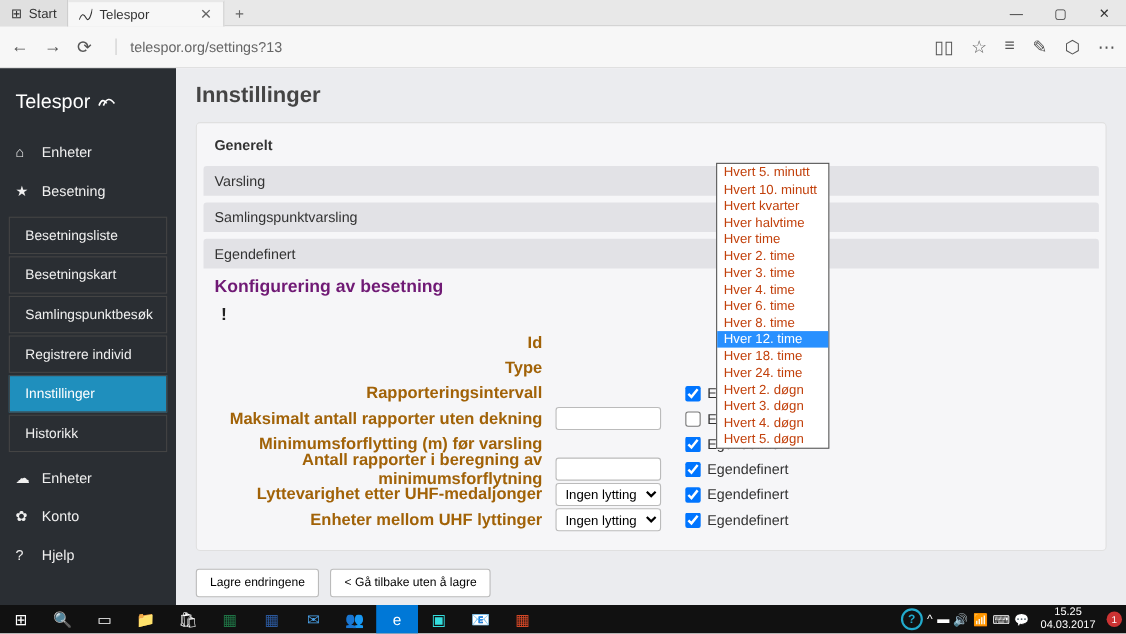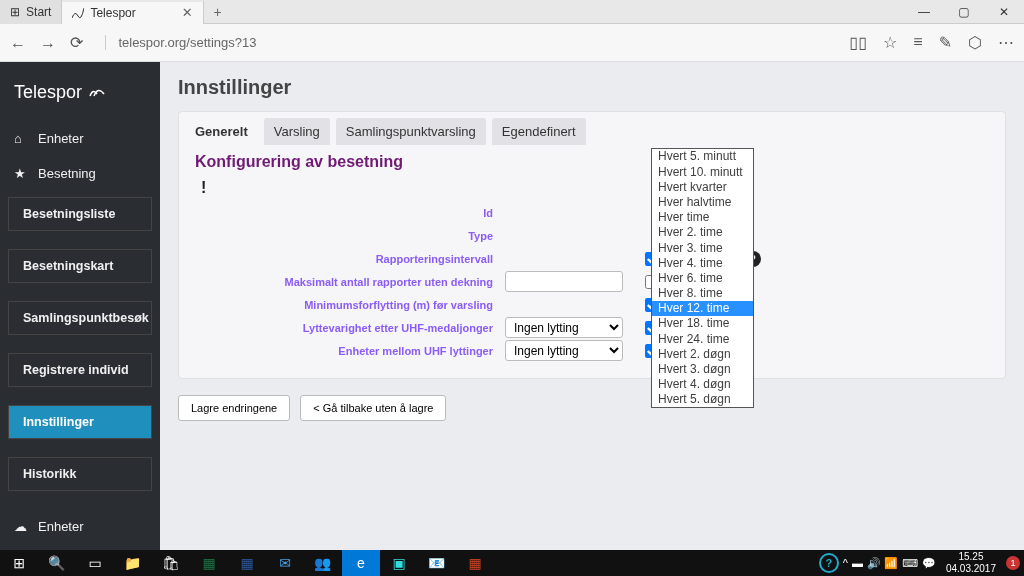--- a/index.html
+++ b/index.html
@@ -25,58 +25,58 @@
 
 .main { display: flex; height: 488px; }
 
 
 .sidebar { width: 160px; background: #2a2e33; color: #f0f0f0; flex-shrink: 0; padding-top: 10px; }
 .brand { padding: 10px 14px 18px; font-size: 18px; font-weight: normal; display: flex; align-items: center; gap: 6px; color: #fff; }
 .nav-item { padding: 10px 14px; font-size: 13px; display: flex; align-items: center; gap: 10px; cursor: pointer; }
 .nav-item .icon { width: 14px; display: inline-block; }
 .subnav { margin: 6px 8px; }
 .subnav-item { padding: 9px 14px; font-size: 12.5px; cursor: pointer; }
-.subnav-item.boxed { border: 1px solid #444; margin-bottom: 18px; font-weight: bold; }
+.subnav-item.boxed { border: 1px solid #444; margin-bottom: 2px; }
 .subnav-item.active { background: #1f8fbd; color: #fff; }
 
 
 .content { flex: 1; background: #ebecef; padding: 14px 18px; position: relative; }
 .page-title { font-size: 20px; font-weight: bold; color: #444; margin-bottom: 12px; }
 .panel { background: #f6f6f8; border: 1px solid #e0e0e0; border-radius: 4px; padding: 0; }
-.tabs-row { display: flex; gap: 6px; padding: 6px 6px 0; }
+.tabs-row { display: flex; gap: 6px; padding: 6px 6px 0; flex-direction: column; }
 .tab { padding: 6px 10px; font-size: 13px; background: #e2e2e6; border-radius: 3px 3px 0 0; cursor: pointer; color: #333; }
 .tab.active { background: #f6f6f8; font-weight: bold; }
 .panel-body { padding: 8px 16px 16px; }
 .section-title { font-size: 16px; font-weight: bold; color: #701a75; margin-bottom: 8px; }
 .excl { font-weight: bold; color: #222; padding-left: 6px; margin-bottom: 4px; }
 
 .form-row { display: flex; align-items: center; height: 23px; }
-.form-label { width: 310px; text-align: right; padding-right: 12px; font-size: 11px; font-weight: bold; color: #8b5cf6; }
-.form-field { width: 118px; }
+.form-label { width: 310px; text-align: right; padding-right: 12px; font-size: 15px; font-weight: bold; color: #a16207; }
+.form-field { width: 96px; }
 .form-field select, .form-field input {
   width: 100%; height: 21px; font-size: 12px; border: 1px solid #bbb; border-radius: 3px; background: #fff; padding: 0 4px;
 }
 .form-check { margin-left: 22px; display: flex; align-items: center; gap: 6px; font-size: 13px; color: #333; }
 .form-check input { width: 14px; height: 14px; }
 .help-circle { width: 16px; height: 16px; border-radius: 50%; background: #222; color: #fff; font-size: 11px; display: inline-flex; align-items: center; justify-content: center; margin-left: 6px; font-weight: bold; }
 
 .buttons-row { display: flex; gap: 10px; margin-top: 16px; }
 .btn { padding: 6px 12px; font-size: 11px; border: 1px solid #bbb; border-radius: 3px; background: #fff; cursor: pointer; }
 
 
 .dropdown-popup {
   position: absolute;
   top: 86px; left: 491px;
   width: 103px;
   background: #fff;
   border: 1px solid #555;
   z-index: 100;
   font-size: 12px;
 }
-.dropdown-popup div { padding: 0.4px 6px; line-height: 14.4px; cursor: pointer; color: #404040; white-space: nowrap; }
+.dropdown-popup div { padding: 0.4px 6px; line-height: 14.4px; cursor: pointer; color: #c2410c; white-space: nowrap; }
 .dropdown-popup div.selected { background: #2890ff; color: #fff; }
 
 
 .taskbar { position: absolute; bottom: 0; left: 0; right: 0; height: 26px; background: #111; display: flex; align-items: center; color: #fff; font-size: 11px; }
 .taskbar .tb-icon { width: 38px; height: 26px; display: flex; align-items: center; justify-content: center; color: #fff; font-size: 14px; }
 .taskbar .tb-right { margin-left: auto; display: flex; align-items: center; gap: 4px; padding-right: 4px; }
 .clock { text-align: center; line-height: 12px; font-size: 10px; padding: 16px 6px; }
 .tb-edge { background: #0078d7; }
 .tb-help { width: 20px; height: 20px; border: 2px solid #2ac; border-radius: 50%; display: flex; align-items: center; justify-content: center; font-weight: bold; color: #2ac; }
 
@@ -197,20 +197,28 @@
           <div class="form-label">Maksimalt antall rapporter uten dekning</div>
           <div class="form-field"><input type="text" style=""></div>
           <label class="form-check">
             <input type="checkbox" style="">
             <span>Egendefinert</span>
           </label>
         </div>
         <div class="form-row">
           <div class="form-label">Minimumsforflytting (m) før varsling</div>
           <div class="form-field"></div>
+          <label class="form-check">
+            <input type="checkbox" checked="" style="">
+            <span>Egendefinert</span>
+          </label>
+        </div>
+        <div class="form-row">
+          <div class="form-label">Antall rapporter i beregning av minimumsforflytning</div>
+          <div class="form-field"><input type="text" style=""></div>
           <label class="form-check">
             <input type="checkbox" checked="" style="">
             <span>Egendefinert</span>
           </label>
         </div>
         <div class="form-row">
           <div class="form-label">Lyttevarighet etter UHF-medaljonger</div>
           <div class="form-field">
             <select>
               <option>Ingen lytting</option>

